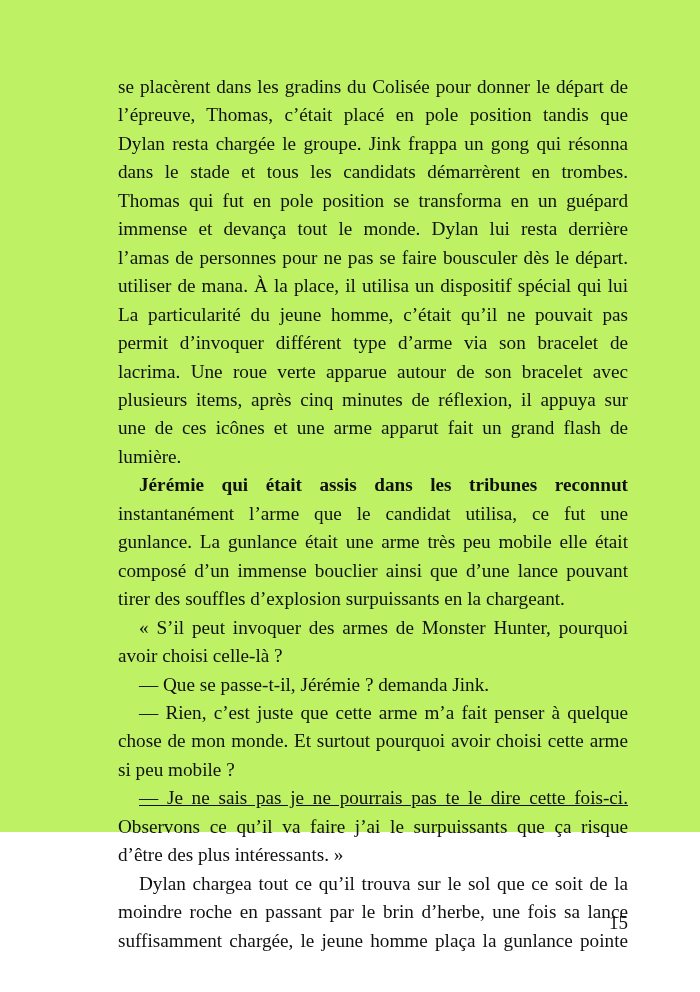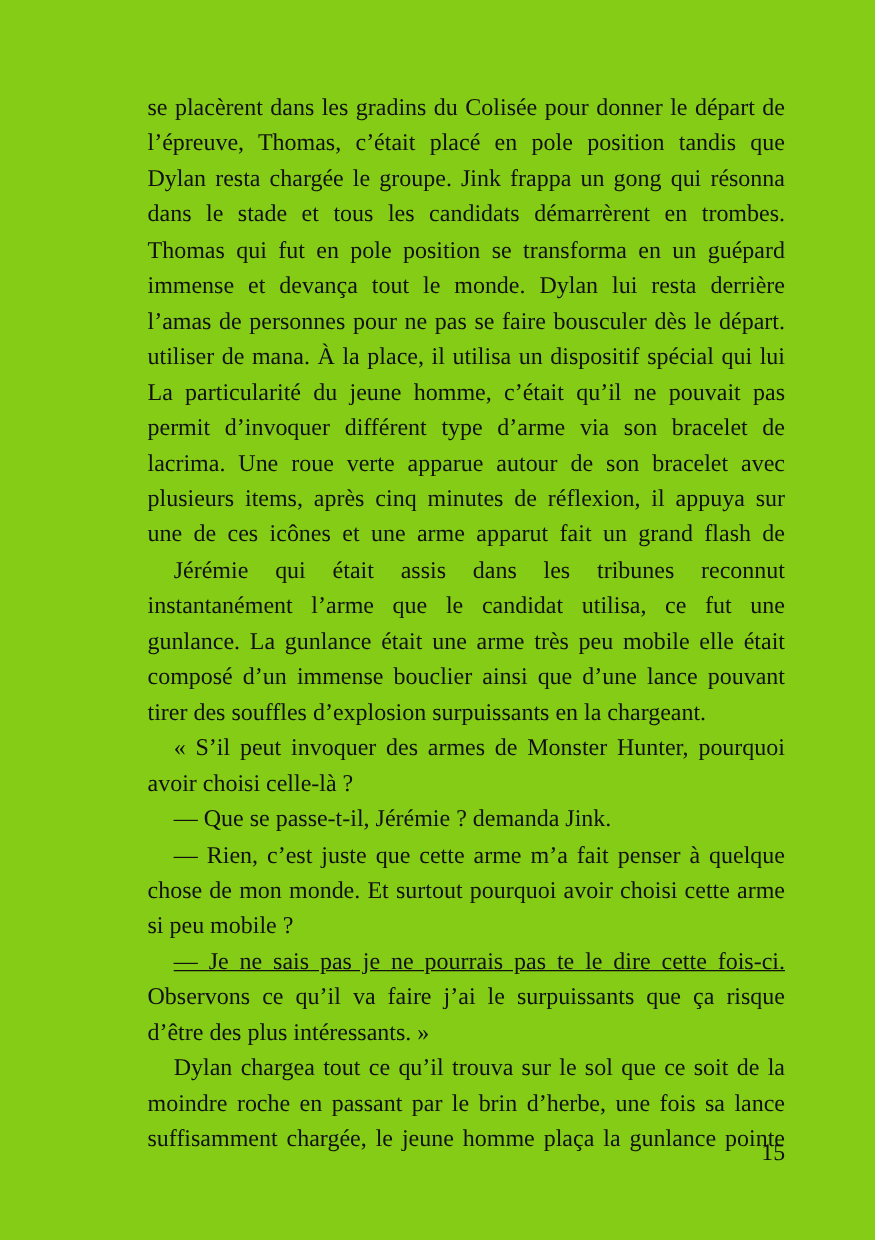--- a/index.html
+++ b/index.html
@@ -1,18 +1,18 @@
 <!DOCTYPE html>
 <html><head>
   <meta charset="utf-8">
   <style>
     html, body { margin: 0; padding: 0; background: #ffffff; }
     body { width: 700px; height: 992px; position: relative; overflow: hidden; }
     .page {
-      position: absolute; left: 0; top: 0; width: 700px; height: 992px; background: #84cc16;
+      position: absolute; left: 0; top: 0; width: 700px; height: 832px; background: #bef264;
     }
     .text-block {
       position: absolute;
       left: 118px;
       top: 73px;
       width: 510px;
       font-family: "Liberation Serif", serif;
       font-size: 19.2px;
       line-height: 28.45px;
       color: #111111;
@@ -43,23 +43,24 @@
         <span class="line">dans le stade et tous les candidats démarrèrent en trombes.</span>
         <span class="line">Thomas qui fut en pole position se transforma en un guépard</span>
         <span class="line">immense et devança tout le monde. Dylan lui resta derrière</span>
         <span class="line">l’amas de personnes pour ne pas se faire bousculer dès le départ.</span>
         <span class="line">utiliser de mana. À la place, il utilisa un dispositif spécial qui lui</span>
         <span class="line">La particularité du jeune homme, c’était qu’il ne pouvait pas</span>
         <span class="line">permit d’invoquer différent type d’arme via son bracelet de</span>
         <span class="line">lacrima. Une roue verte apparue autour de son bracelet avec</span>
         <span class="line">plusieurs items, après cinq minutes de réflexion, il appuya sur</span>
         <span class="line">une de ces icônes et une arme apparut fait un grand flash de</span>
+        <span class="line last">lumière.</span>
       </div>
       <div class="para">
-        <span class="line" style="padding-left: 21px;">Jérémie qui était assis dans les tribunes reconnut</span>
+        <span class="line" style="padding-left: 21px; font-weight: bold;">Jérémie qui était assis dans les tribunes reconnut</span>
         <span class="line">instantanément l’arme que le candidat utilisa, ce fut une</span>
         <span class="line">gunlance. La gunlance était une arme très peu mobile elle était</span>
         <span class="line">composé d’un immense bouclier ainsi que d’une lance pouvant</span>
         <span class="line last">tirer des souffles d’explosion surpuissants en la chargeant.</span>
       </div>
       <div class="para">
         <span class="line" style="padding-left: 21px;">« S’il peut invoquer des armes de Monster Hunter, pourquoi</span>
         <span class="line last">avoir choisi celle-là ?</span>
       </div>
       <div class="para">

